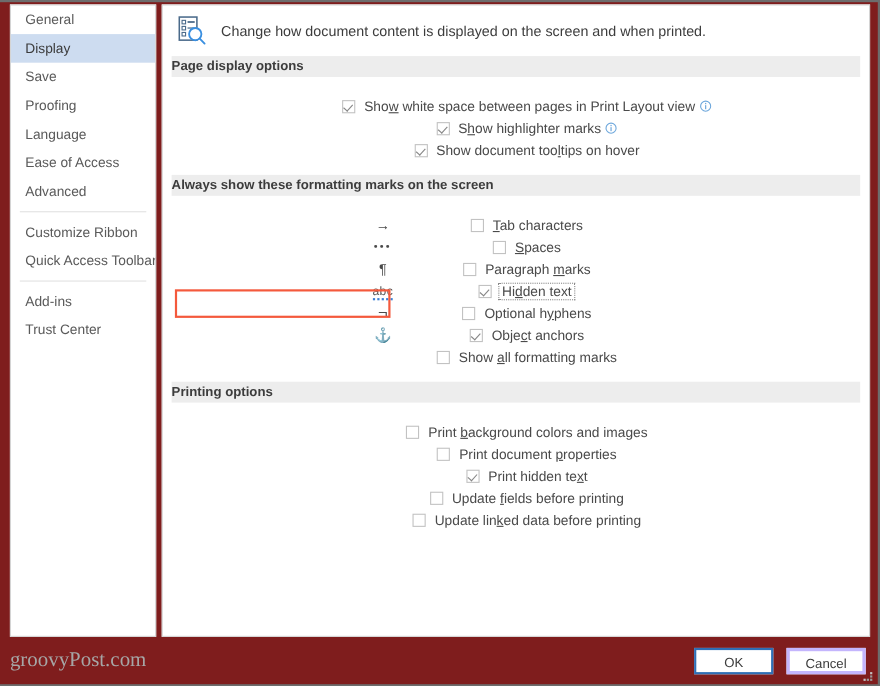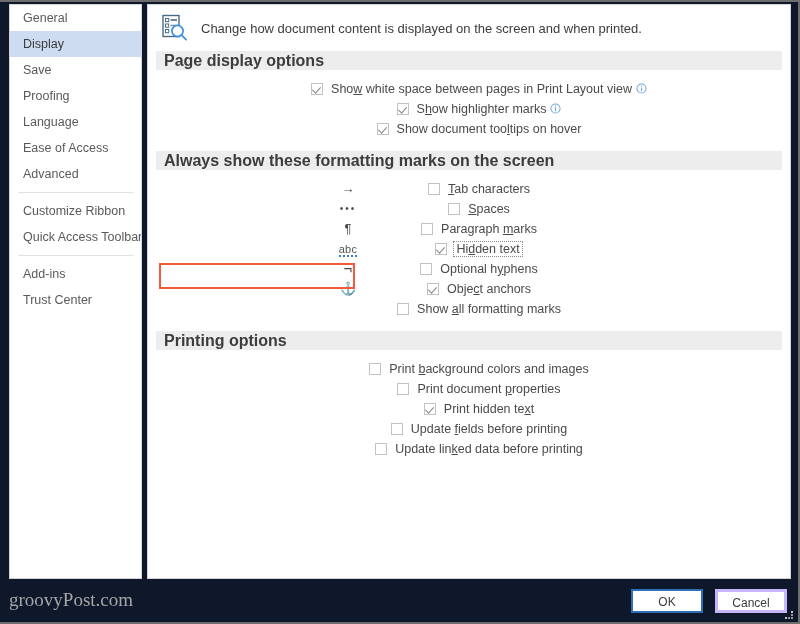--- a/index.html
+++ b/index.html
@@ -16,21 +16,21 @@
     color: #444444;
     position: relative;
   }
 
   
   #dialog {
     position: absolute;
     left: 0; top: 0;
     width: 800px;
     height: 624px;
-    background: #0f172a;
+    background: #7f1d1d;
     box-sizing: border-box;
   }
   
   #dialog-top-edge {
     position: absolute;
     left: 0; top: 0;
     width: 800px; height: 2px;
     background: #6d6d6d;
   }
   #dialog-right-edge {
@@ -107,24 +107,23 @@
     font-size: 13px;
     color: #3c3c3c;
     white-space: nowrap;
   }
 
   
   .section-band {
     background: #ededed;
     height: 19px;
     line-height: 19px;
-    margin: 0 8px 0 8px;
-    padding-left: 8px;
+    margin: 0 8px 8px 8px;
     font-weight: bold;
-    font-size: 16px;
+    font-size: 12px;
     color: #3c3c3c;
   }
   .section-body {
     padding: 9px 0 12px 12px;
   }
 
   
   .opt-row {
     display: flex;
     align-items: center;

